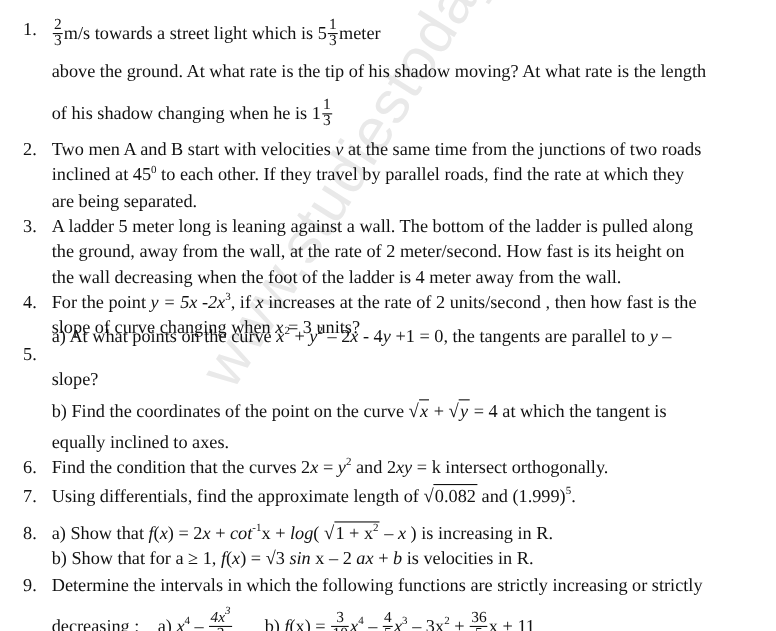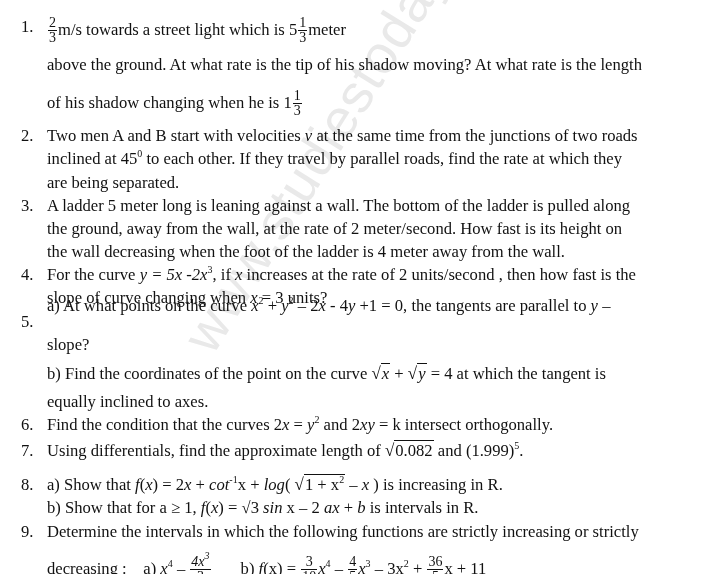--- a/index.html
+++ b/index.html
@@ -67,21 +67,21 @@
     <div>
       <span class="num" style="top:196px">3.</span>
       <div class="line" style="top:196px">A ladder 5 meter long is leaning against a wall. The bottom of the ladder is pulled along</div>
       <div class="line" style="top:219px">the ground, away from the wall, at the rate of 2 meter/second. How fast is its height on</div>
       <div class="line" style="top:242px">the  wall decreasing when the foot of the ladder is 4 meter away from the wall.</div>
     </div>
 
     <div>
       <span class="num" style="top:265px">4.</span>
       <div class="line" style="top:265px">
-        <span>For the curve </span><i>y = 5x -2x</i><sup>3</sup><span>, if </span><i>x</i><span> increases at the rate of 2 units/second , then how fast is the</span>
+        <span>For the point </span><i>y = 5x -2x</i><sup>3</sup><span>, if </span><i>x</i><span> increases at the rate of 2 units/second , then how fast is the</span>
       </div>
       <div class="line" style="top:288px">
         <span>slope of curve changing when </span><i>x</i><span> = 3 units?</span>
       </div>
     </div>
 
     <div>
       <span class="num" style="top:312px">5.</span>
       <div class="line" style="top:296px">
         <span>a) At what points on the curve </span><i>x</i><sup>2</sup><span> + </span><i>y</i><sup>2</sup><span> – 2</span><i>x</i><span> - 4</span><i>y</i><span> +1 = 0, the tangents are parallel to </span><i>y</i><span> –</span>
@@ -106,21 +106,21 @@
         <span>Using differentials, find the approximate length of </span><span class="sqrt"><span class="rad">√</span><span class="under">0.082</span></span><span> and (1.999)</span><sup>5</sup><span>.</span>
       </div>
     </div>
 
     <div>
       <span class="num" style="top:475px">8.</span>
       <div class="line" style="top:475px">
         <span>a) Show that </span><i>f</i><span>(</span><i>x</i><span>) = 2</span><i>x</i><span> + </span><i>cot</i><sup>-1</sup><span>x + </span><i>log</i><span>( </span><span class="sqrt"><span class="rad">√</span><span class="under"><span>1 + x</span><sup>2</sup></span></span><span> – </span><i>x</i><span> ) is increasing in R.</span>
       </div>
       <div class="line" style="top:498px">
-        <span>b) Show that for a ≥ 1, </span><i>f</i><span>(</span><i>x</i><span>) = √3 </span><i>sin</i><span> x – 2 </span><i>ax</i><span> + </span><i>b</i><span> is intervals in R.</span>
+        <span>b) Show that for a ≥ 1, </span><i>f</i><span>(</span><i>x</i><span>) = √3 </span><i>sin</i><span> x – 2 </span><i>ax</i><span> + </span><i>b</i><span> is velocities in R.</span>
       </div>
     </div>
 
     <div>
       <span class="num" style="top:522px">9.</span>
       <div class="line" style="top:522px">Determine the intervals in which  the following functions are strictly increasing or strictly</div>
       <div class="line" style="top:556px; height:30px;">
         <span>decreasing :</span>&nbsp;&nbsp;&nbsp;
         <span>a) </span><i>x</i><sup>4</sup><span> – </span><span class="frac"><i class="n"><span>4x</span><sup>3</sup></i><span class="d">3</span></span>
         &nbsp;&nbsp;&nbsp;&nbsp;&nbsp;

